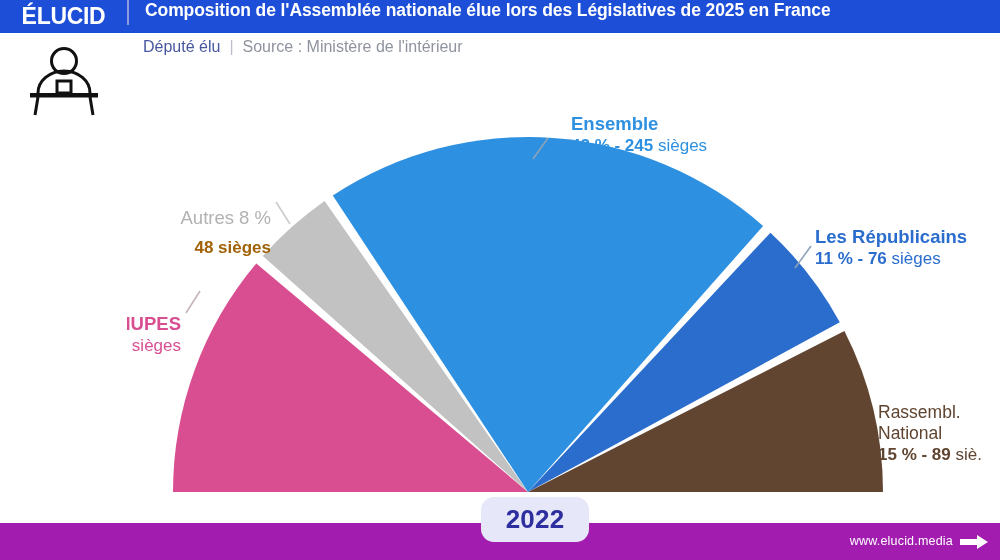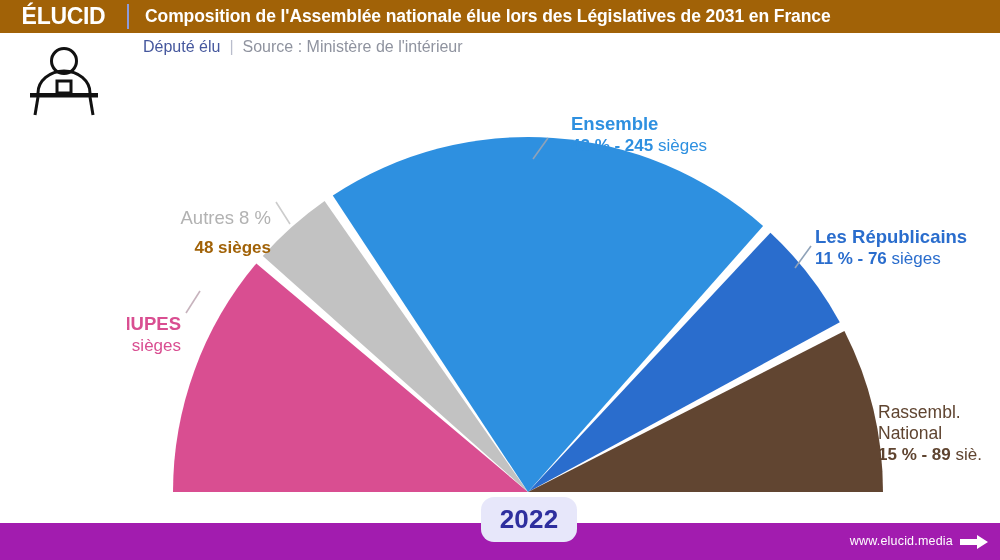--- a/index.html
+++ b/index.html
@@ -18,23 +18,22 @@
     overflow: hidden;
     background: #ffffff;
   }
 
   
   #header {
     position: absolute;
     left: 0; top: 0;
     width: 1000px;
     height: 33px;
-    background: #a16207;
-    display: flex;
-    align-items: center;
+    background: #1d4ed8;
+    display: flex;
   }
   #brand {
     width: 127px;
     height: 33px;
     display: flex;
     align-items: center;
     justify-content: center;
     flex: 0 0 auto;
   }
   #brand-text {
@@ -99,21 +98,21 @@
   #chart-svg {
     position: absolute;
     left: 0; top: 0;
   }
 
   
   #year-badge {
     position: absolute;
     left: 481px;
     top: 464px;
-    width: 96px;
+    width: 108px;
     height: 45px;
     border-radius: 13px;
     background: #e7e7fa;
     display: flex;
     align-items: center;
     justify-content: center;
     z-index: 5;
   }
   #year-badge-text {
     color: #2e2f9e;
@@ -176,21 +175,21 @@
 </head>
 <body>
 
 <div id="page">
 
   <div id="header">
     <div id="brand">
       <span id="brand-text">ÉLUCID</span>
     </div>
     <div id="brand-divider"></div>
-    <div id="header-title">Composition de l'Assemblée nationale élue lors des Législatives de 2031 en France</div>
+    <div id="header-title">Composition de l'Assemblée nationale élue lors des Législatives de 2025 en France</div>
   </div>
 
   <div id="logo-panel">
     <div id="deputy-icon">
       <svg width="80" height="72" viewBox="0 0 80 72" xmlns="http://www.w3.org/2000/svg">
         <circle cx="40" cy="16" r="12.5" fill="none" stroke="#111111" stroke-width="3"></circle>
         <path d="M14 48 A26 22 0 0 1 66 48" fill="none" stroke="#111111" stroke-width="3"></path>
         <rect x="33" y="36" width="14" height="12" fill="none" stroke="#111111" stroke-width="3"></rect>
         <rect x="6" y="48" width="68" height="4.5" fill="#111111"></rect>
         <line x1="14" y1="52" x2="11" y2="70" stroke="#111111" stroke-width="3"></line>

